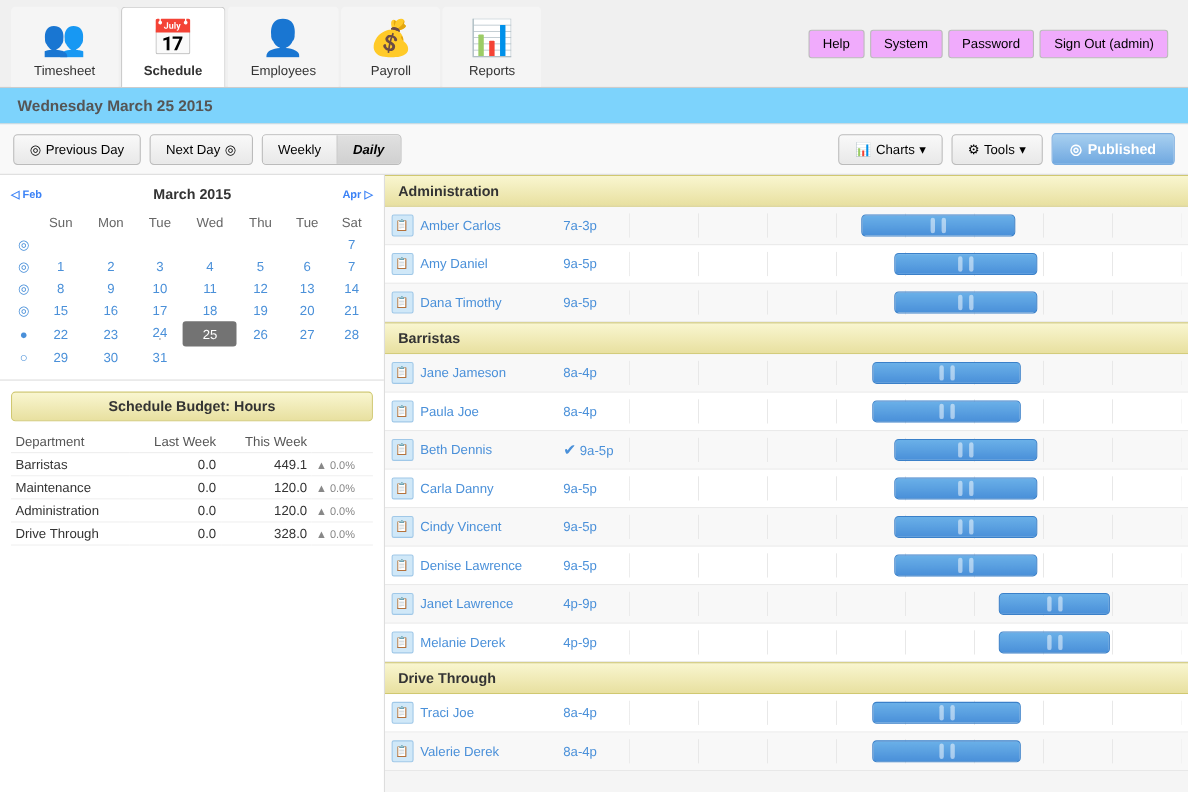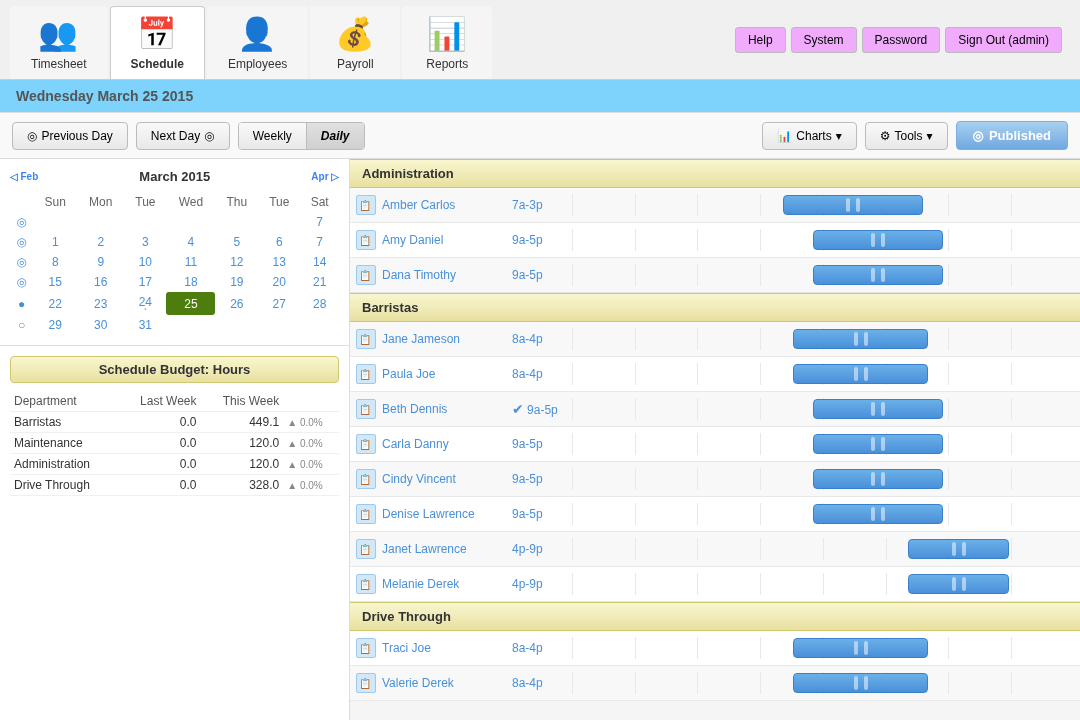--- a/index.html
+++ b/index.html
@@ -34,21 +34,21 @@
     
     .left-panel { width: 350px; min-width: 350px; background: #fff; border-right: 1px solid #ddd; display: flex; flex-direction: column; overflow-y: auto; }
 
     
     .calendar { padding: 10px; border-bottom: 1px solid #ddd; }
     .cal-header { display: flex; justify-content: space-between; align-items: center; margin-bottom: 8px; font-weight: bold; }
     .cal-nav { color: #3b82f6; cursor: pointer; font-size: 10px; }
     .cal-grid { width: 100%; border-collapse: collapse; }
     .cal-grid th { text-align: center; font-size: 12px; color: #666; padding: 3px; font-weight: normal; }
     .cal-grid td { text-align: center; font-size: 12px; padding: 3px 2px; color: #4a90d9; cursor: pointer; }
-    .cal-grid td.today { background: #4d7c0f; color: #fff; border-radius: 3px; }
+    .cal-grid td.today { background: #737373; color: #fff; border-radius: 3px; }
     .cal-grid td.other-month { color: #ccc; }
     .cal-grid td.has-dot::after { content: '▪'; font-size: 6px; display: block; color: #aaa; margin-top: -3px; }
     .cal-row-btn { color: #aaa; font-size: 10px; cursor: pointer; }
 
     
     .budget-section { padding: 10px; }
     .budget-title { background: linear-gradient(to bottom, #f9f6d0, #e8e0a0); border: 1px solid #d0c870; border-radius: 4px; text-align: center; padding: 5px; font-weight: bold; font-size: 13px; margin-bottom: 8px; }
     .budget-table { width: 100%; border-collapse: collapse; font-size: 12px; }
     .budget-table th { text-align: left; color: #555; padding: 3px 4px; font-weight: normal; border-bottom: 1px solid #eee; }
     .budget-table td { padding: 3px 4px; border-bottom: 1px solid #f0f0f0; }

